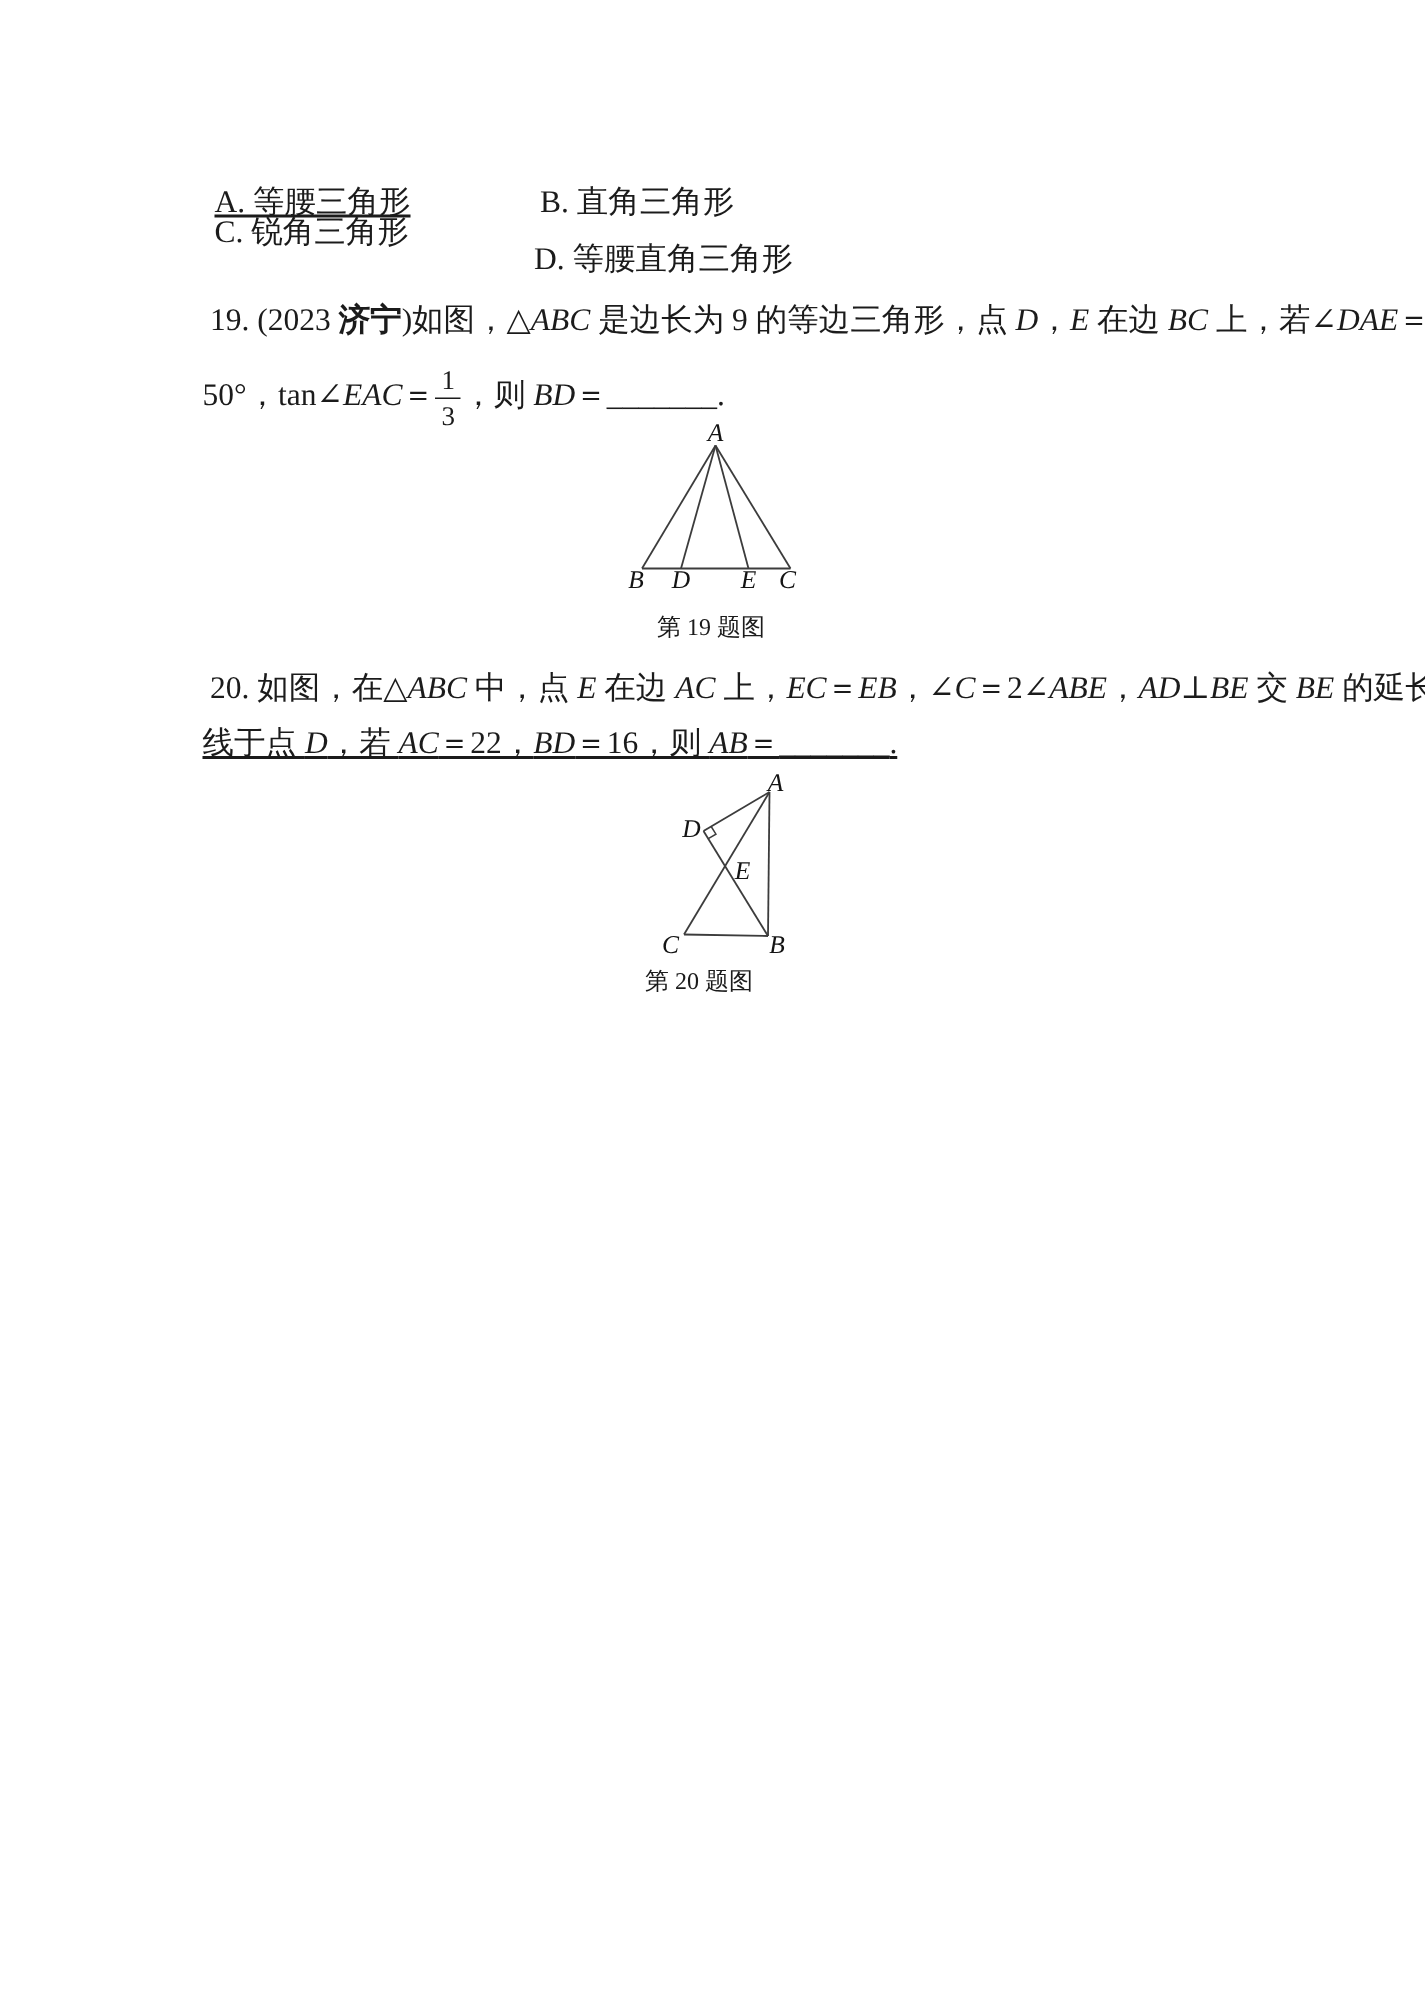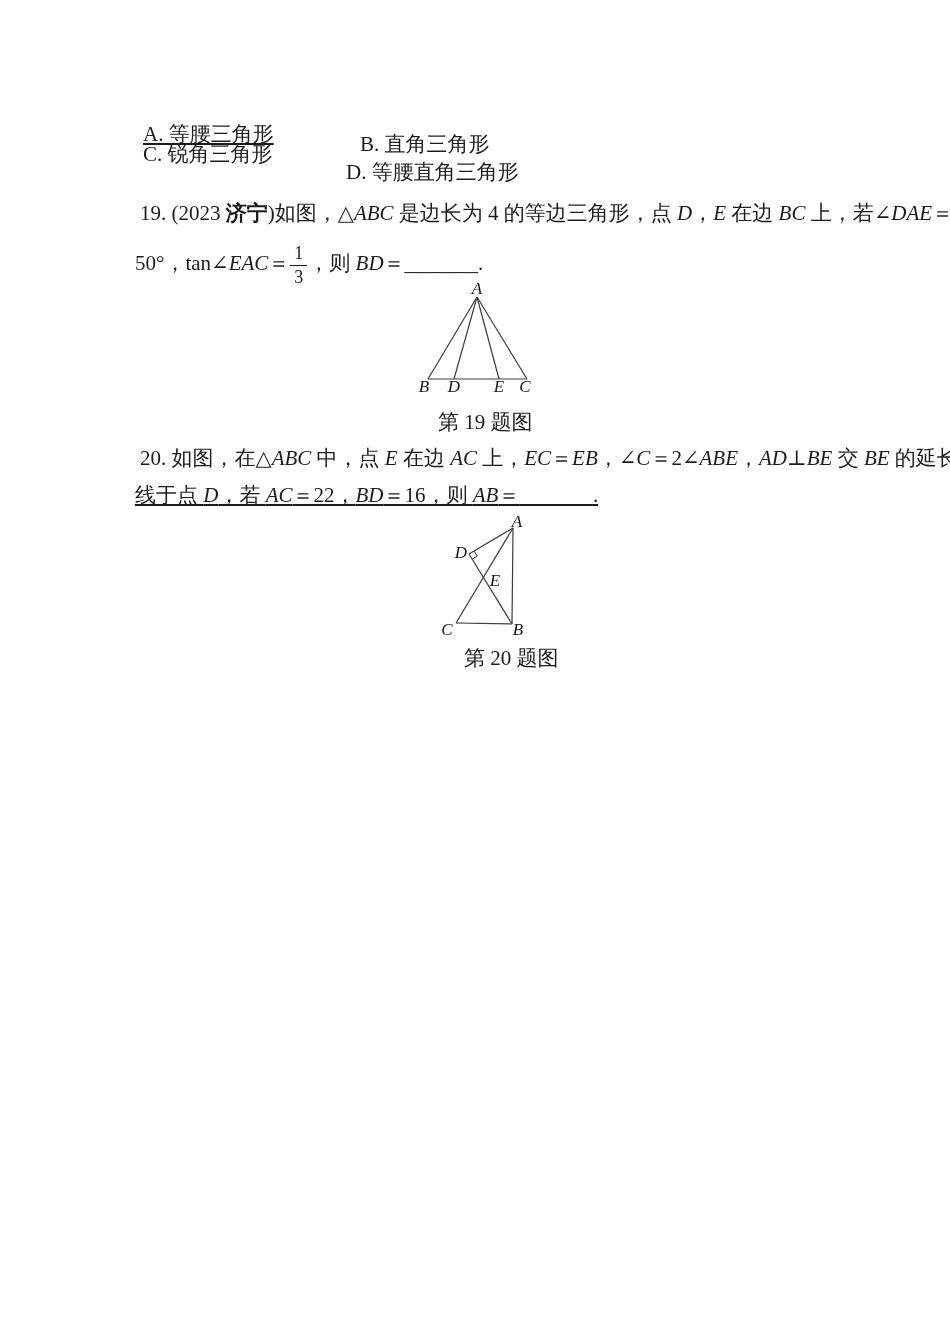--- a/index.html
+++ b/index.html
@@ -10,38 +10,38 @@
   }
   .line{position:absolute;white-space:nowrap;font-size:21px;line-height:22px;}
   .it{font-style:italic;}
   .bd{font-weight:bold;font-family:"Liberation Sans","DejaVu Sans",sans-serif;}
   .frac{
     display:inline-flex;flex-direction:column;align-items:center;
     vertical-align:middle;line-height:1.05;margin:0 1px;
   }
   .fnum{font-size:18px;padding:0 4px 2px;border-bottom:1.4px solid #1b1b1b;}
   .fden{font-size:18px;padding-top:2px;}
-  .caption{position:absolute;font-size:21px;white-space:nowrap;}
+  .caption{position:absolute;font-size:16px;white-space:nowrap;}
   svg.figure{position:absolute;overflow:visible;}
   svg.figure line{stroke:#3c3c3c;stroke-width:1.2;}
   svg.figure polyline{stroke:#3c3c3c;stroke-width:1;fill:none;}
   svg.figure text{
     font-family:"Liberation Serif","DejaVu Serif",serif;
     font-style:italic;font-size:17px;fill:#141414;
   }
 </style>
 </head>
 <body>
 
 <div class="line" style="left:143px;top:123px;text-decoration:underline;">A. 等腰三角形</div>
-<div class="line" style="left:360px;top:133px;">B. 直角三角形</div>
+<div class="line" style="left:360px;top:123px;">B. 直角三角形</div>
 <div class="line" style="left:143px;top:143px;">C. 锐角三角形</div>
-<div class="line" style="left:346px;top:161px;text-align:center;">D. 等腰直角三角形</div>
+<div class="line" style="left:356px;top:161px;text-align:center;">D. 等腰直角三角形</div>
 
-<div class="line" style="left:140px;top:202px;"><span>19. (2023 </span><span class="bd">济宁</span><span>)如图，△</span><span class="it">ABC</span><span> 是边长为 4 的等边三角形，点 </span><span class="it">D</span><span>，</span><span class="it">E</span><span> 在边 </span><span class="it">BC</span><span> 上，若∠</span><span class="it">DAE</span><span>＝</span></div>
+<div class="line" style="left:140px;top:202px;"><span>19. (2023 </span><span class="bd">济宁</span><span>)如图，△</span><span class="it">ABC</span><span> 是边长为 9 的等边三角形，点 </span><span class="it">D</span><span>，</span><span class="it">E</span><span> 在边 </span><span class="it">BC</span><span> 上，若∠</span><span class="it">DAE</span><span>＝</span></div>
 <div class="line" style="left:135px;top:244px;"><span>50°，tan∠</span><span class="it">EAC</span><span>＝</span><span class="frac">
       <span class="fnum">1</span>
       <span class="fden">3</span>
     </span><span>，则 </span><span class="it">BD</span><span>＝</span><span>_______</span><span>.</span></div>
 
 <svg class="figure" style="left:415px;top:280px;" width="125" height="120">
     <line x1="62" y1="17" x2="13" y2="99"></line>
     <line x1="62" y1="17" x2="39" y2="99"></line>
     <line x1="62" y1="17" x2="84" y2="99"></line>
     <line x1="62" y1="17" x2="112" y2="99"></line>
@@ -63,13 +63,13 @@
     <line x1="29" y1="39" x2="72" y2="109"></line>
     <line x1="16" y1="108" x2="73" y2="13"></line>
     <line x1="16" y1="108" x2="72" y2="109"></line>
     <polyline points="34.1,36 37.3,41.1 32.2,44.1"></polyline>
     <text x="77" y="12" text-anchor="middle">A</text>
     <text x="21" y="43" text-anchor="middle">D</text>
     <text x="55" y="71" text-anchor="middle">E</text>
     <text x="7" y="120" text-anchor="middle">C</text>
     <text x="78" y="120" text-anchor="middle">B</text>
   </svg>
-<div class="caption" style="left:464px;top:644px;">第 20 题图</div>
+<div class="caption" style="left:430px;top:644px;">第 20 题图</div>
 
 </body></html>

